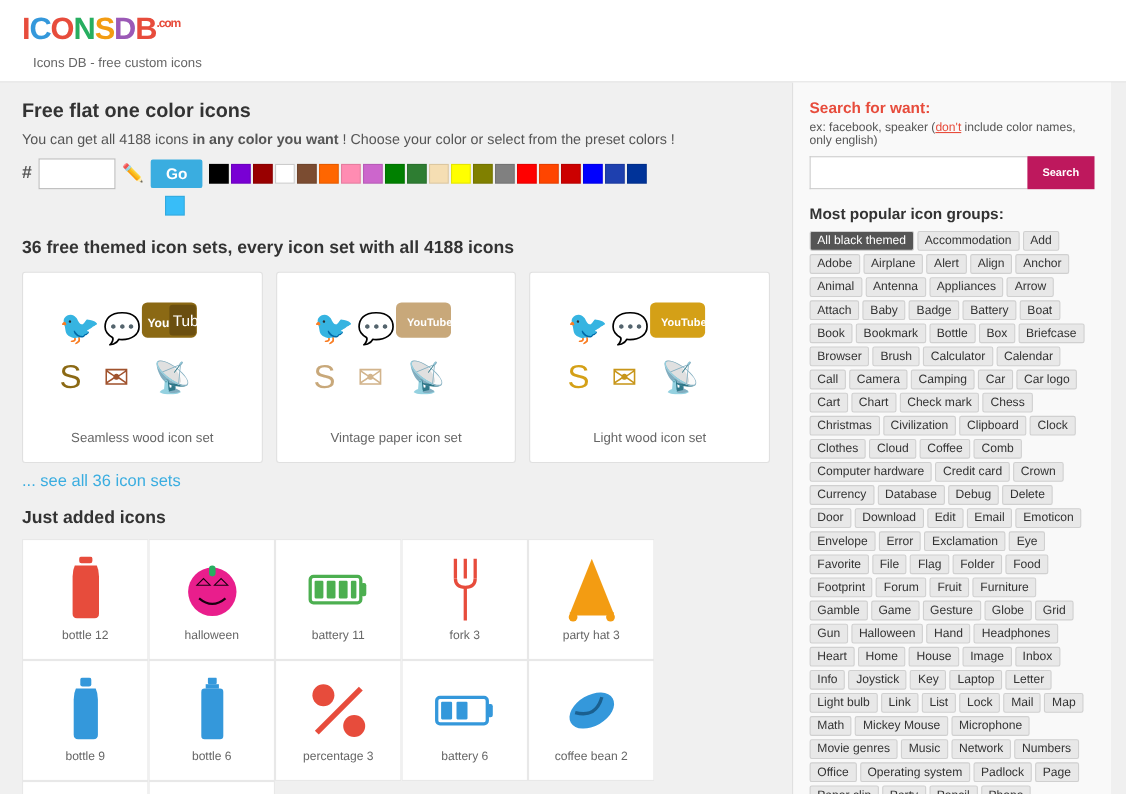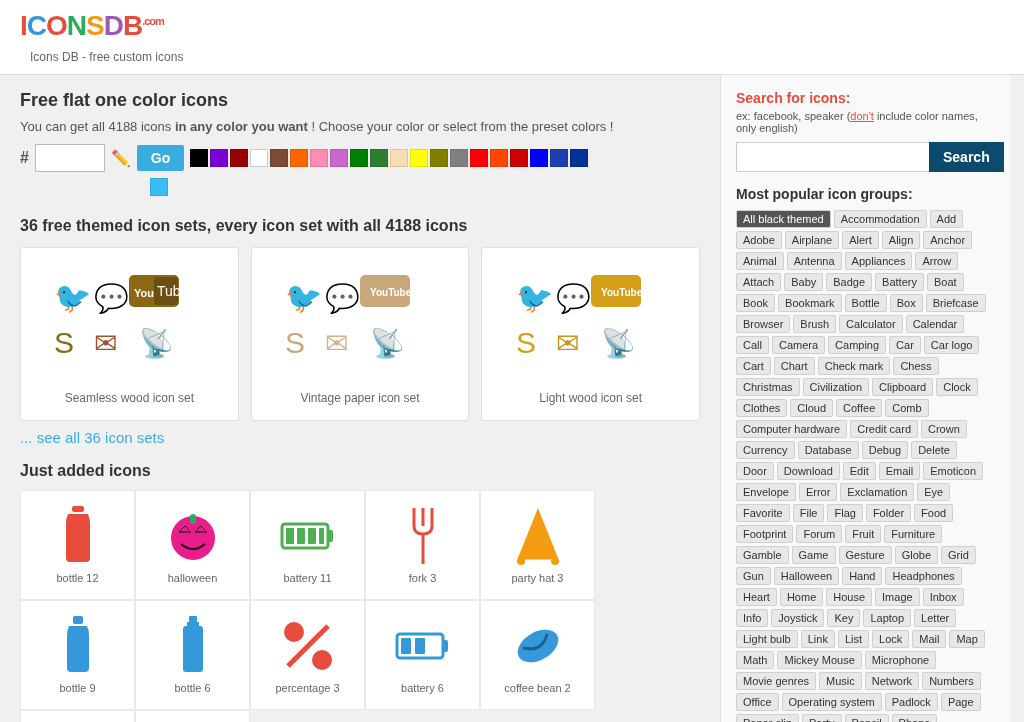--- a/index.html
+++ b/index.html
@@ -52,21 +52,21 @@
     .icon-item { width: 115px; height: 110px; background: #fff; border: 1px solid #e8e8e8; display: flex; flex-direction: column; align-items: center; justify-content: center; cursor: pointer; }
     .icon-svg { width: 60px; height: 60px; display: flex; align-items: center; justify-content: center; }
     .icon-label { font-size: 11px; color: #666; margin-top: 6px; text-align: left; }
 
     
     .search-title { font-size: 14px; color: #e74c3c; font-weight: bold; margin-bottom: 4px; }
     .search-hint { font-size: 11px; color: #555; margin-bottom: 8px; }
     .search-hint a { color: #e74c3c; text-decoration: underline; }
     .search-row { display: flex; gap: 0; margin-bottom: 14px; }
     .search-input { flex: 1; height: 30px; border: 1px solid #ccc; border-right: none; padding: 2px 8px; font-size: 13px; }
-    .search-btn { background: #0c4a6e; color: #fff; border: none; padding: 0 14px; font-size: 14px; cursor: pointer; font-weight: bold; }
+    .search-btn { background: #be185d; color: #fff; border: none; padding: 0 14px; font-size: 10px; cursor: pointer; font-weight: bold; }
 
     .popular-title { font-size: 14px; font-weight: bold; color: #333; margin-bottom: 8px; }
     .tags { display: flex; flex-wrap: wrap; gap: 3px; }
     .tag { background: #e8e8e8; border: 1px solid #d0d0d0; color: #333; font-size: 11px; padding: 2px 6px; border-radius: 2px; cursor: pointer; white-space: nowrap; }
     .tag.active { background: #555; color: #fff; }
   </style>
 </head>
 <body>
 
 <div class="header">
@@ -316,21 +316,21 @@
         <div class="icon-item">
           
           
         </div>
 
       </div>
     </div>
   </div>
 
   <div class="sidebar">
-    <div class="search-title">Search for icons:</div>
+    <div class="search-title">Search for want:</div>
     <div class="search-hint">
       <span>ex: facebook, speaker (</span><a href="#">don't</a><span> include color names, only english)</span>
     </div>
     <div class="search-row">
       <input class="search-input" type="text" placeholder="" style="">
       <button class="search-btn">Search</button>
     </div>
 
     <div class="popular-title">Most popular icon groups:</div>
     <div class="tags" id="tags-container">

